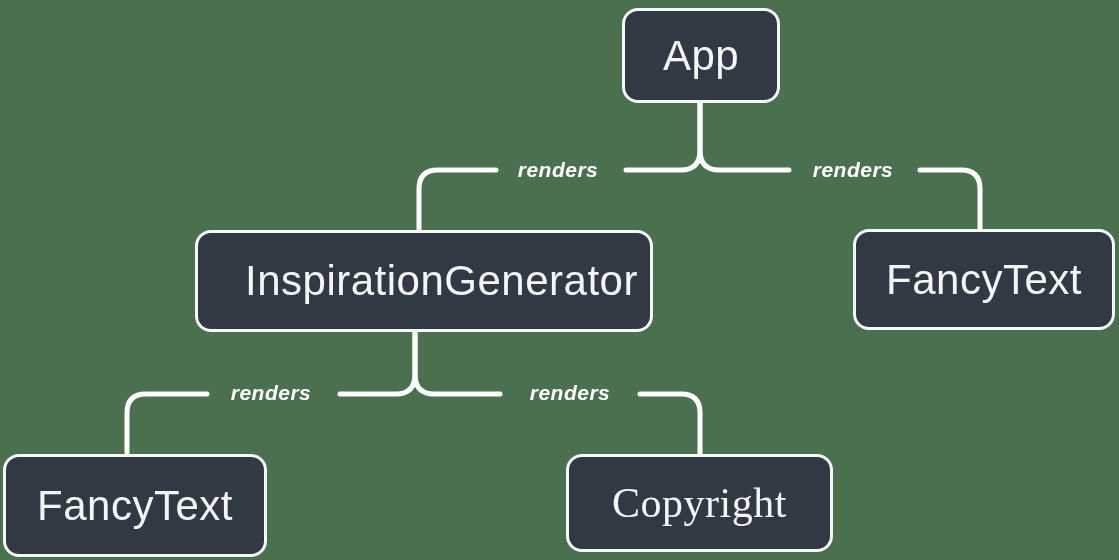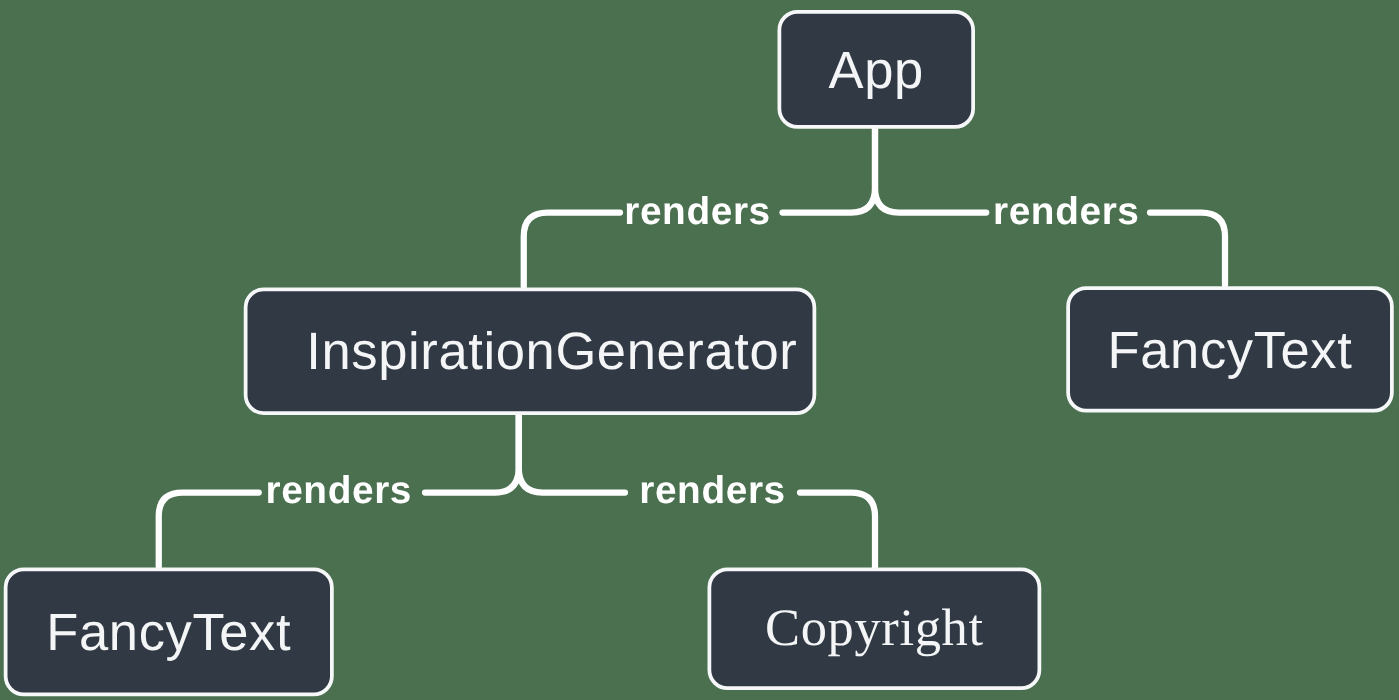--- a/index.html
+++ b/index.html
@@ -56,25 +56,26 @@
   }
   .node-app            { left: 622px; top:   8px; width: 158px; height:  95px; }
   .node-inspiration    { left: 195px; top: 230px; width: 458px; height: 102px; padding-left: 35px; }
   .node-fancy-top      { left: 853px; top: 229px; width: 262px; height: 101px; }
   .node-fancy-bottom   { left:   3px; top: 454px; width: 264px; height: 103px; }
   .node-copyright      { left: 566px; top: 454px; width: 267px; height:  98px; font-family: Liberation Serif, serif; }
   .edge-label {
     position: absolute;
     transform: translate(-50%, -50%);
     color: var(--edge-text);
-    font-size: 31px;
+    font-size: 21px;
     font-weight: 700;
     letter-spacing: 0.5px;
     white-space: nowrap;
     line-height: 1;
+    font-style: italic;
   }
   .edge-label-1 { left: 558px; top: 169px; }
   .edge-label-2 { left: 853px; top: 169px; }
   .edge-label-3 { left: 271px; top: 392px; }
   .edge-label-4 { left: 570px; top: 392px; }
 </style>
 </head>
 <body>
 
 <div class="canvas">

